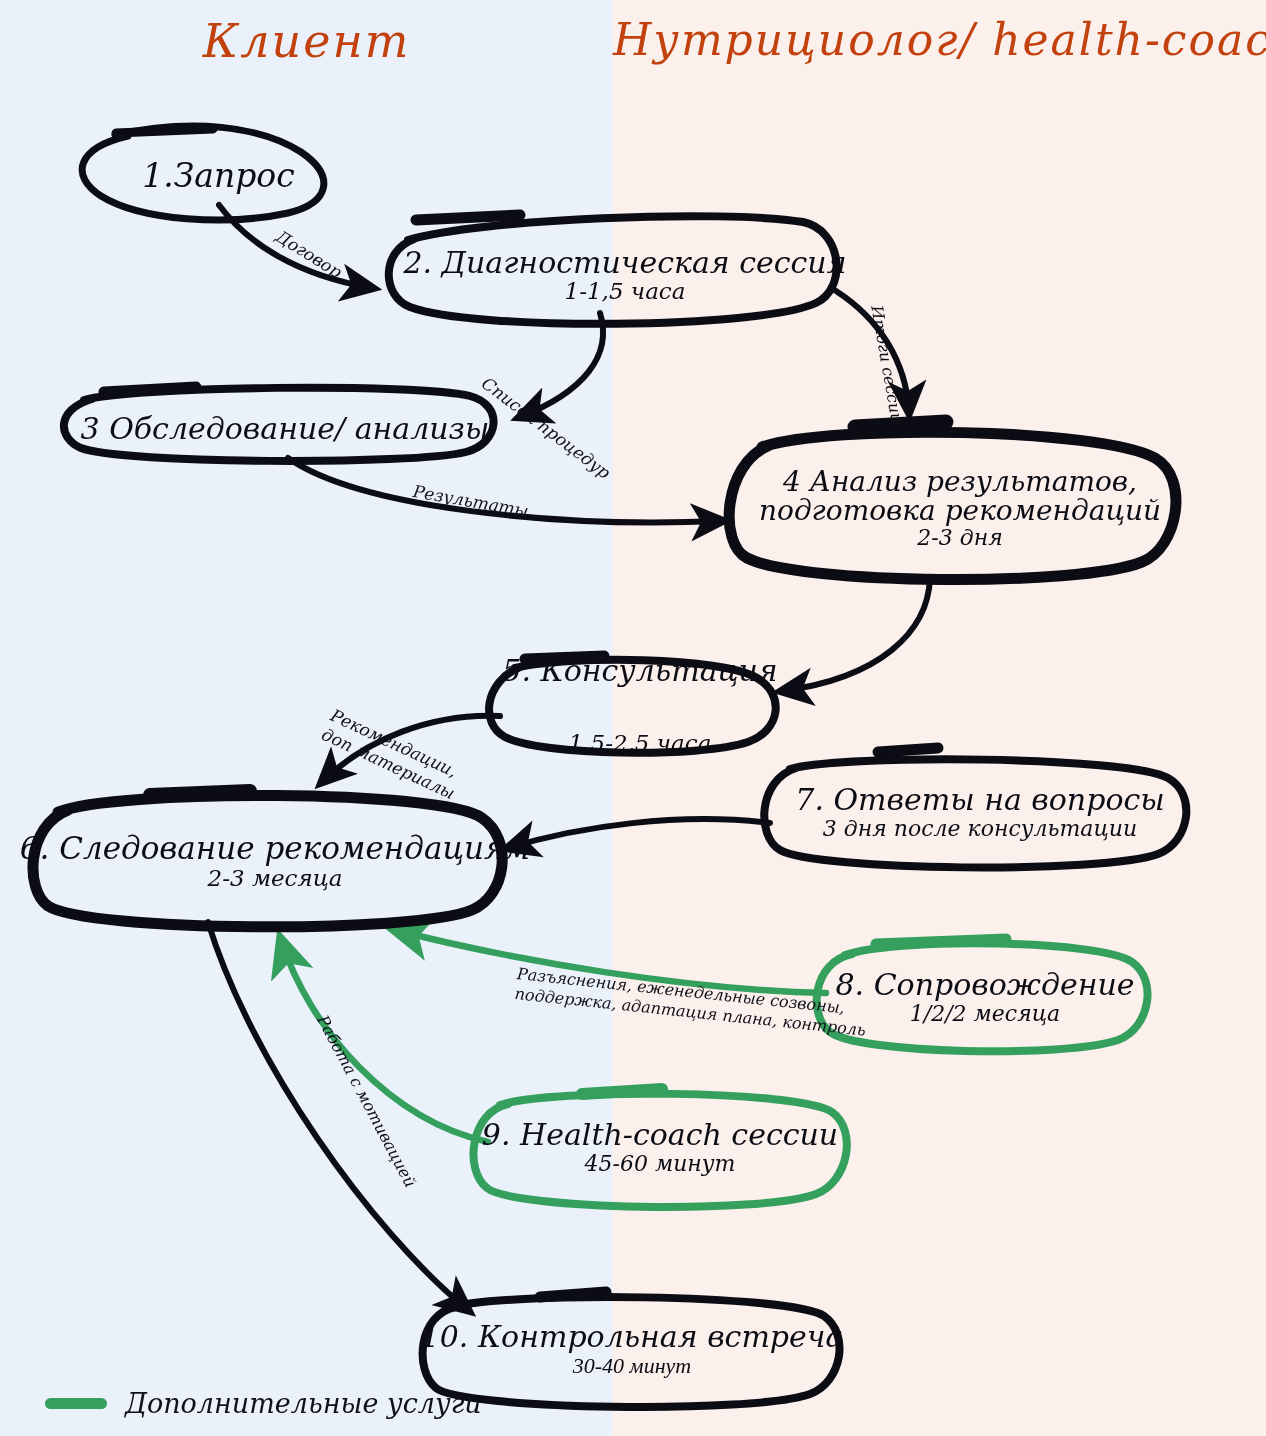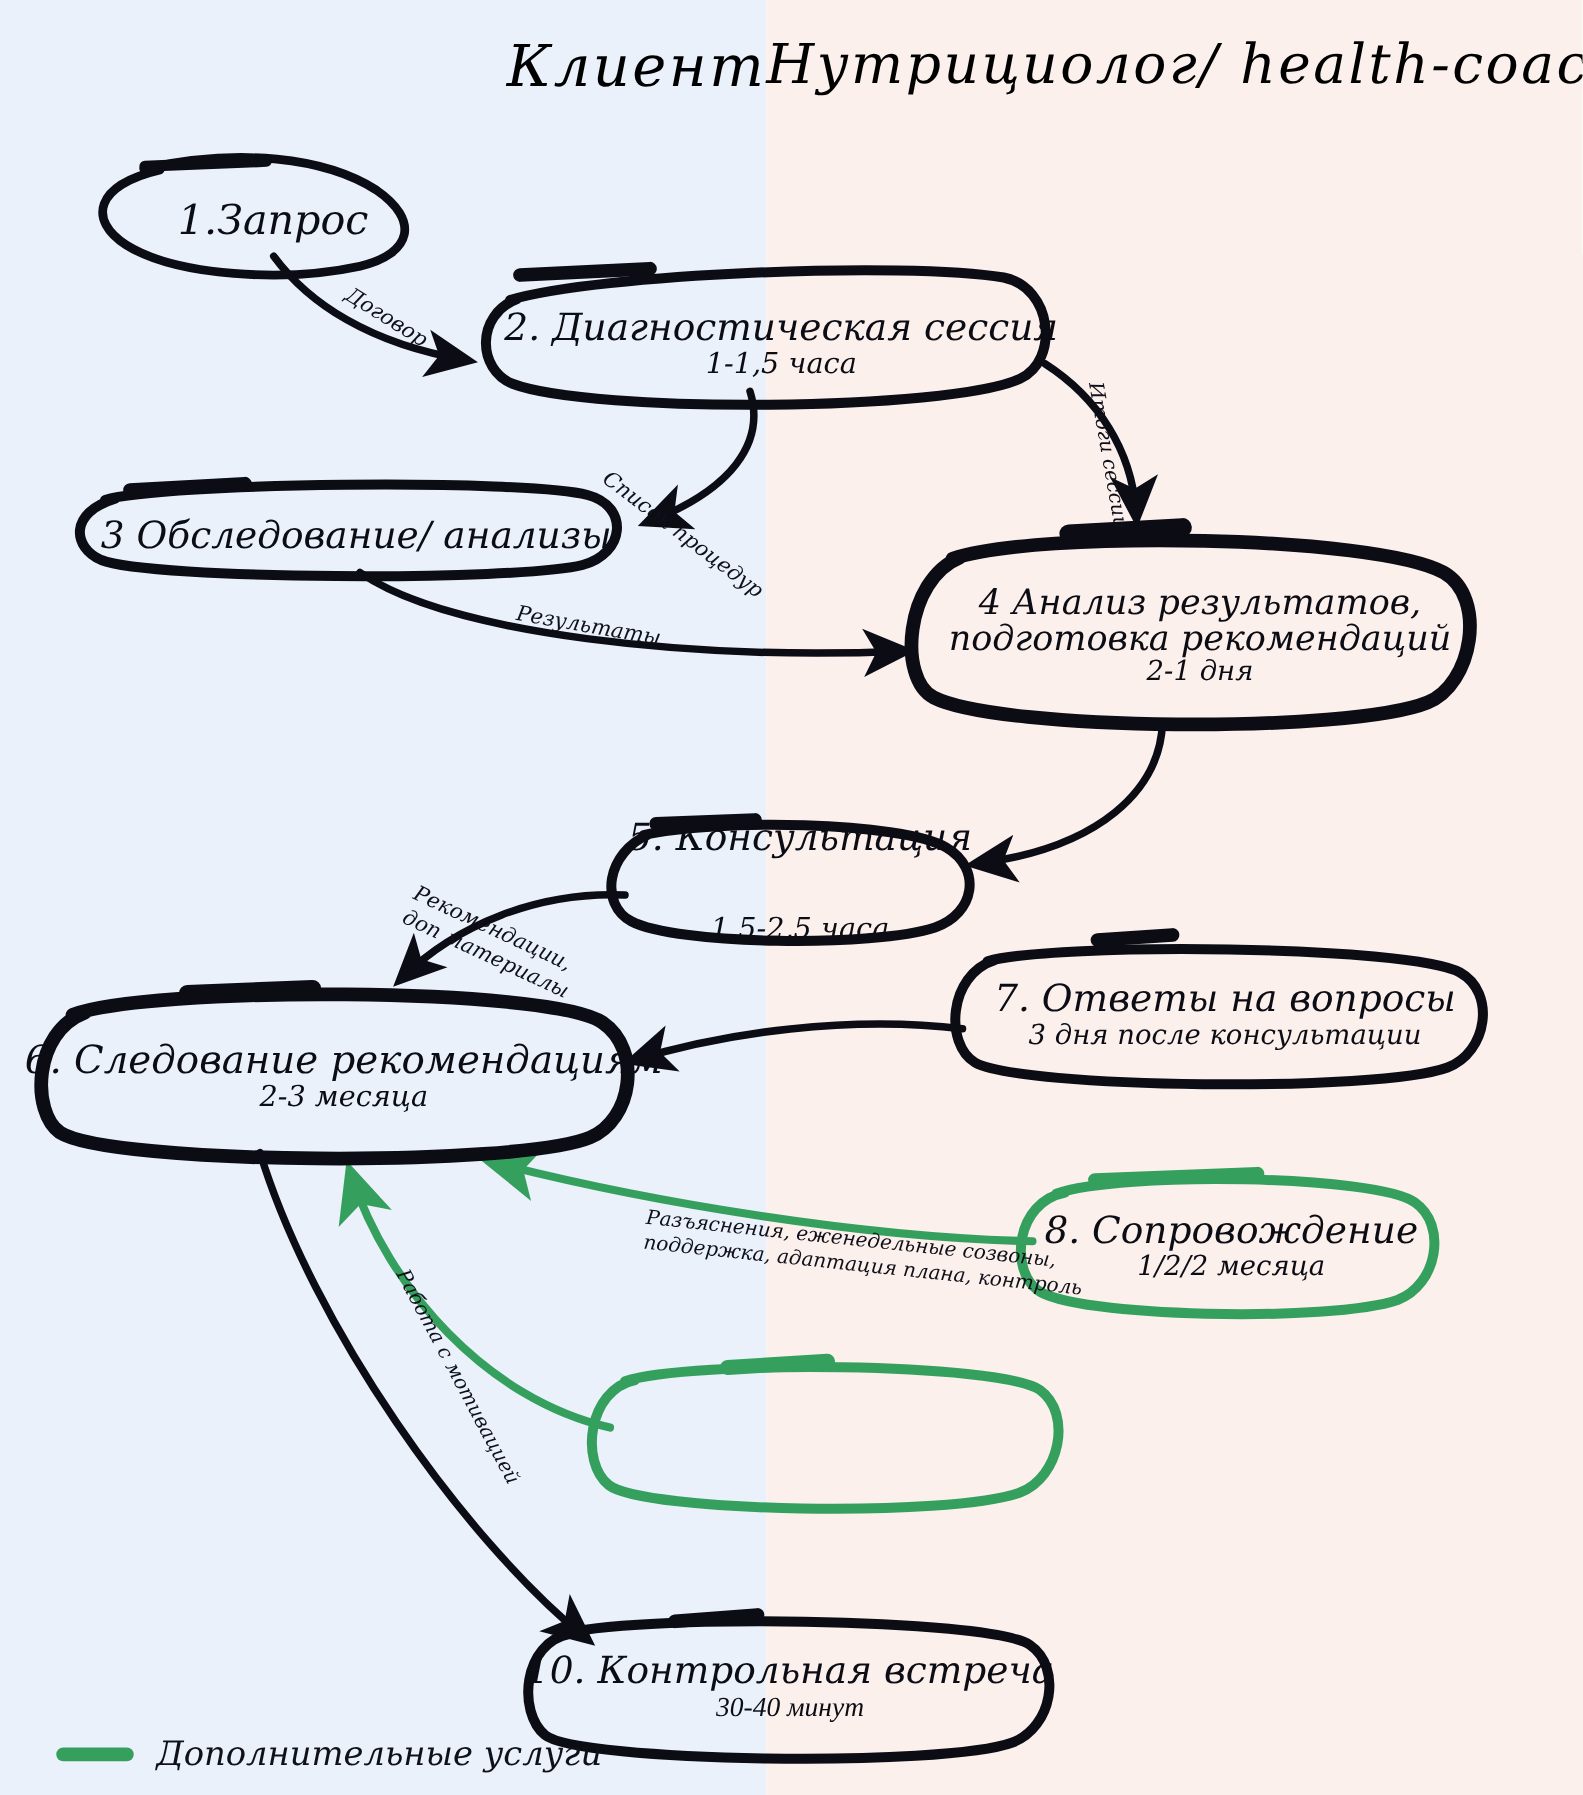--- a/index.html
+++ b/index.html
@@ -24,26 +24,26 @@
     width: 613px;
     background: #eaf1fb;
   }
   #lane-coach {
     left: 613px;
     width: 653px;
     background: #fbf0ec;
   }
   .lane-title {
     position: absolute;
-    top: 26px;
-    text-align: right;
+    top: 14px;
+    text-align: center;
     font-family: "DejaVu Serif", serif;
     font-style: italic;
     font-weight: 400;
-    color: #000000;
+    color: #c2410c;
     letter-spacing: 2px;
     white-space: nowrap;
   }
   #lane-title-client {
     left: 0;
     width: 613px;
     font-size: 46px;
   }
   #lane-title-coach {
     left: 613px;
@@ -218,21 +218,21 @@
       <div class="sub" style="font-size:23px;">1-1,5 часа</div>
     </div>
 
     <div class="node" style="left:70px; top:398px; width:430px; height:62px;">
       <div class="title" style="font-size:30px;">3 Обследование/ анализы</div>
     </div>
 
     <div class="node" style="left:740px; top:452px; width:440px; height:112px;">
       <div class="title" style="font-size:28px;">4 Анализ результатов,
 подготовка рекомендаций</div>
-      <div class="sub" style="font-size:22px;">2-1 дня</div>
+      <div class="sub" style="font-size:22px;">2-3 дня</div>
     </div>
 
     <div class="node" style="left:495px; top:668px; width:290px; height:74px;">
       <div class="title" style="font-size:30px;">5. Консультация</div>
       <div class="sub" style="font-size:23px;margin-top:44px;">1,5-2,5 часа</div>
     </div>
 
     <div class="node" style="left:40px; top:812px; width:470px; height:98px;">
       <div class="title" style="font-size:31px;">6. Следование рекомендациям</div>
       <div class="sub" style="font-size:23px;">2-3 месяца</div>
@@ -241,20 +241,24 @@
     <div class="node" style="left:775px; top:770px; width:410px; height:84px;">
       <div class="title" style="font-size:30px;">7. Ответы на вопросы</div>
       <div class="sub" style="font-size:22px;">3 дня после консультации</div>
     </div>
 
     <div class="node" style="left:830px; top:956px; width:310px; height:82px;">
       <div class="title" style="font-size:30px;">8. Сопровождение</div>
       <div class="sub" style="font-size:22px;">1/2/2 месяца</div>
     </div>
 
+    <div class="node" style="left:485px; top:1106px; width:350px; height:82px;">
+      <div class="title" style="font-size:30px;">9. Health-coach сессии</div>
+      <div class="sub" style="font-size:22px;">45-60 минут</div>
+    </div>
 
     <div class="node" style="left:432px; top:1308px; width:400px; height:82px;">
       <div class="title" style="font-size:30px;">10. Контрольная встреча</div>
       <div class="sub" style="font-size:22px;font-family:Liberation Serif, serif;">30-40 минут</div>
     </div>
 
   </div>
 
   <div class="edge-label" style="left:283px; top:226px; font-size:17px; transform: rotate(32deg);">Договор</div>
 

